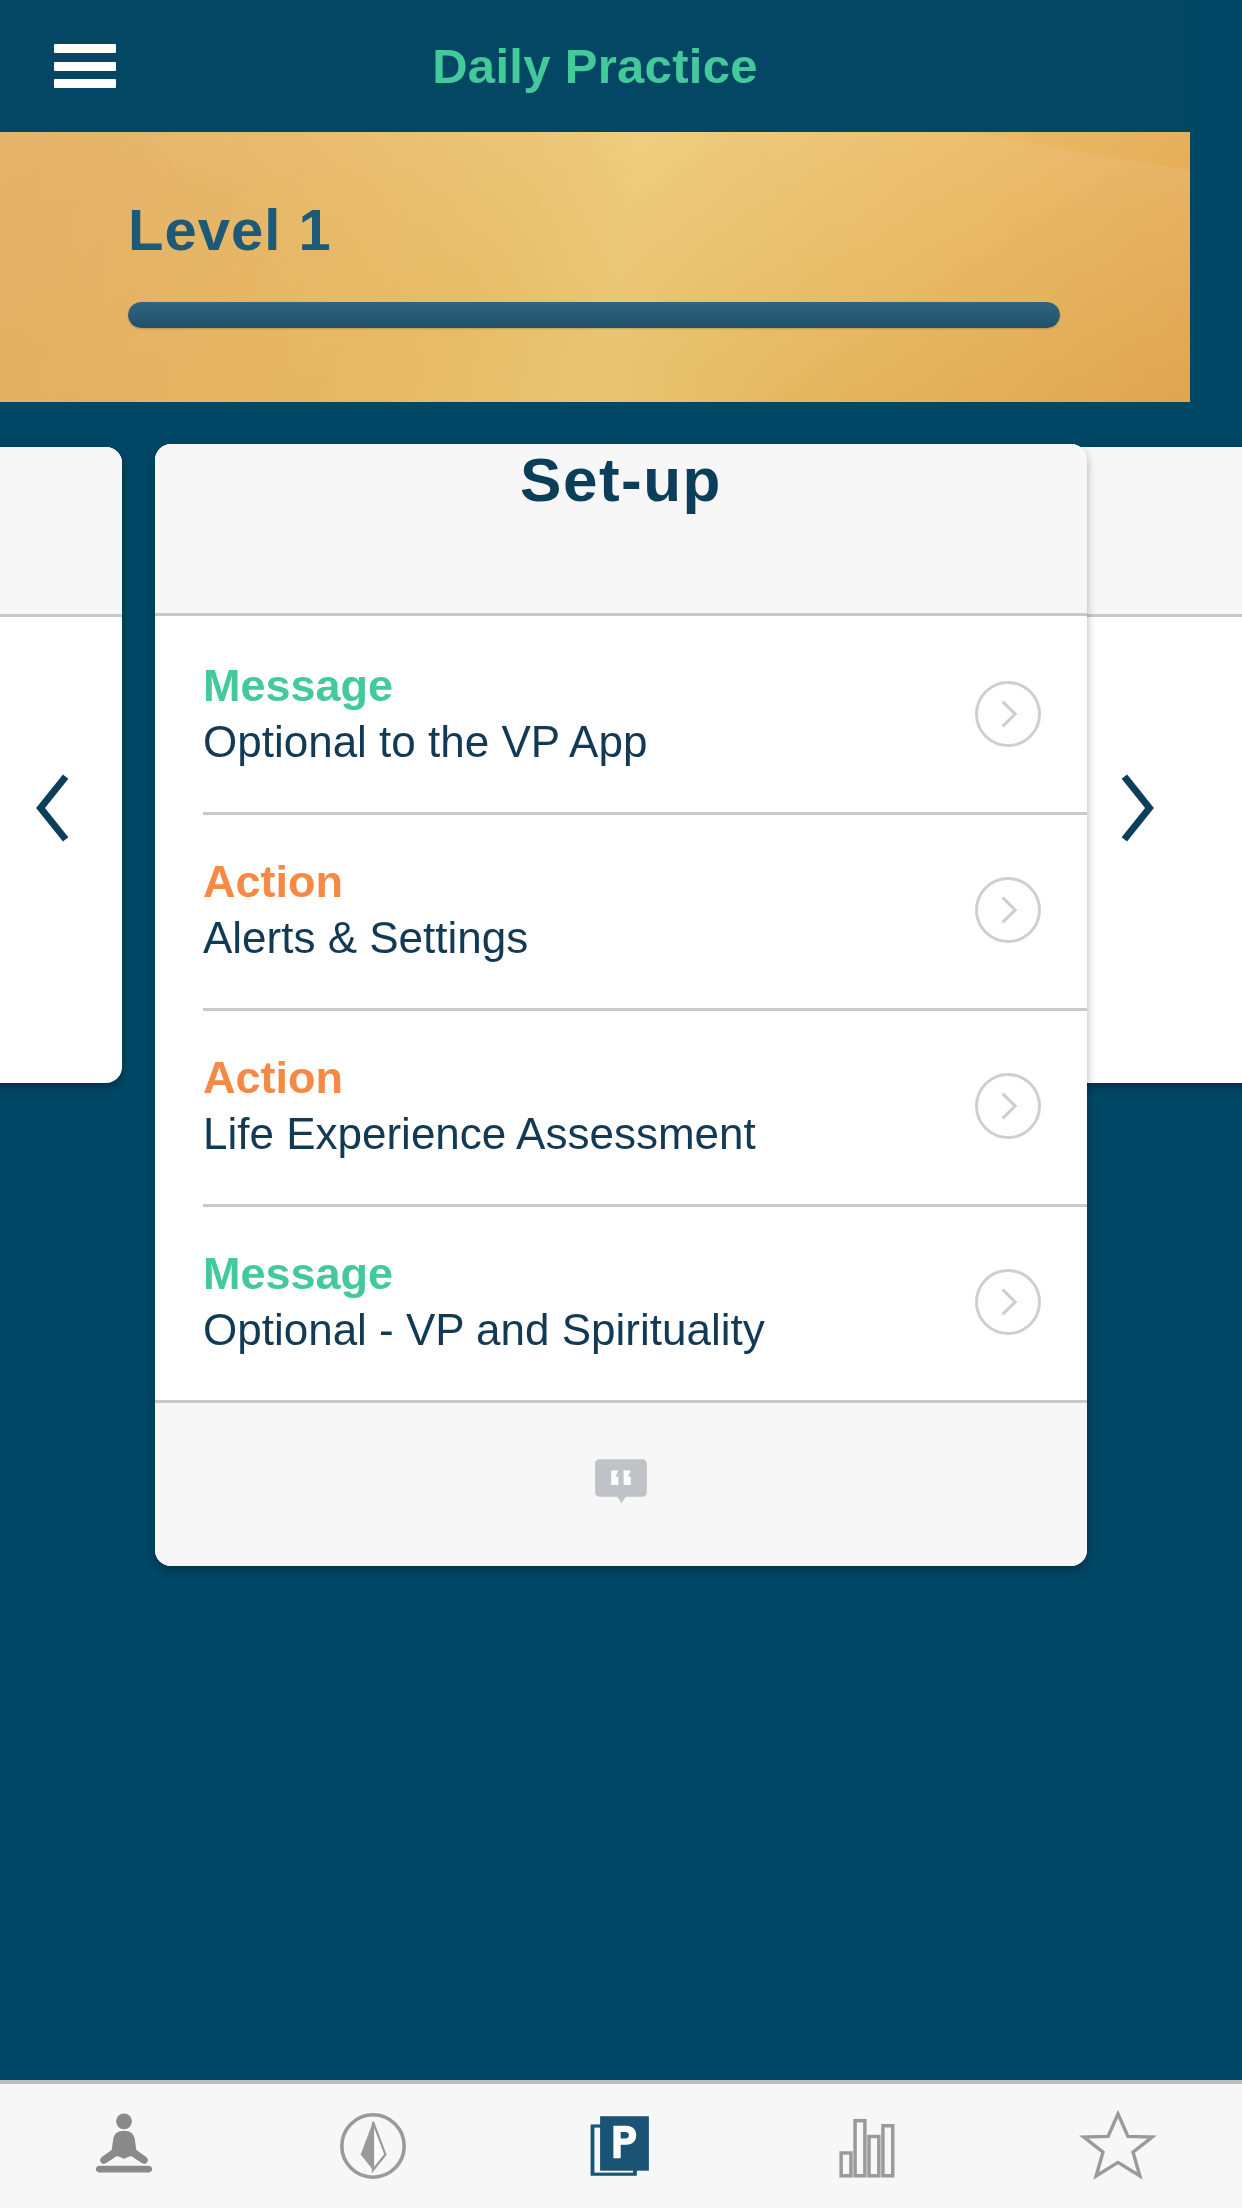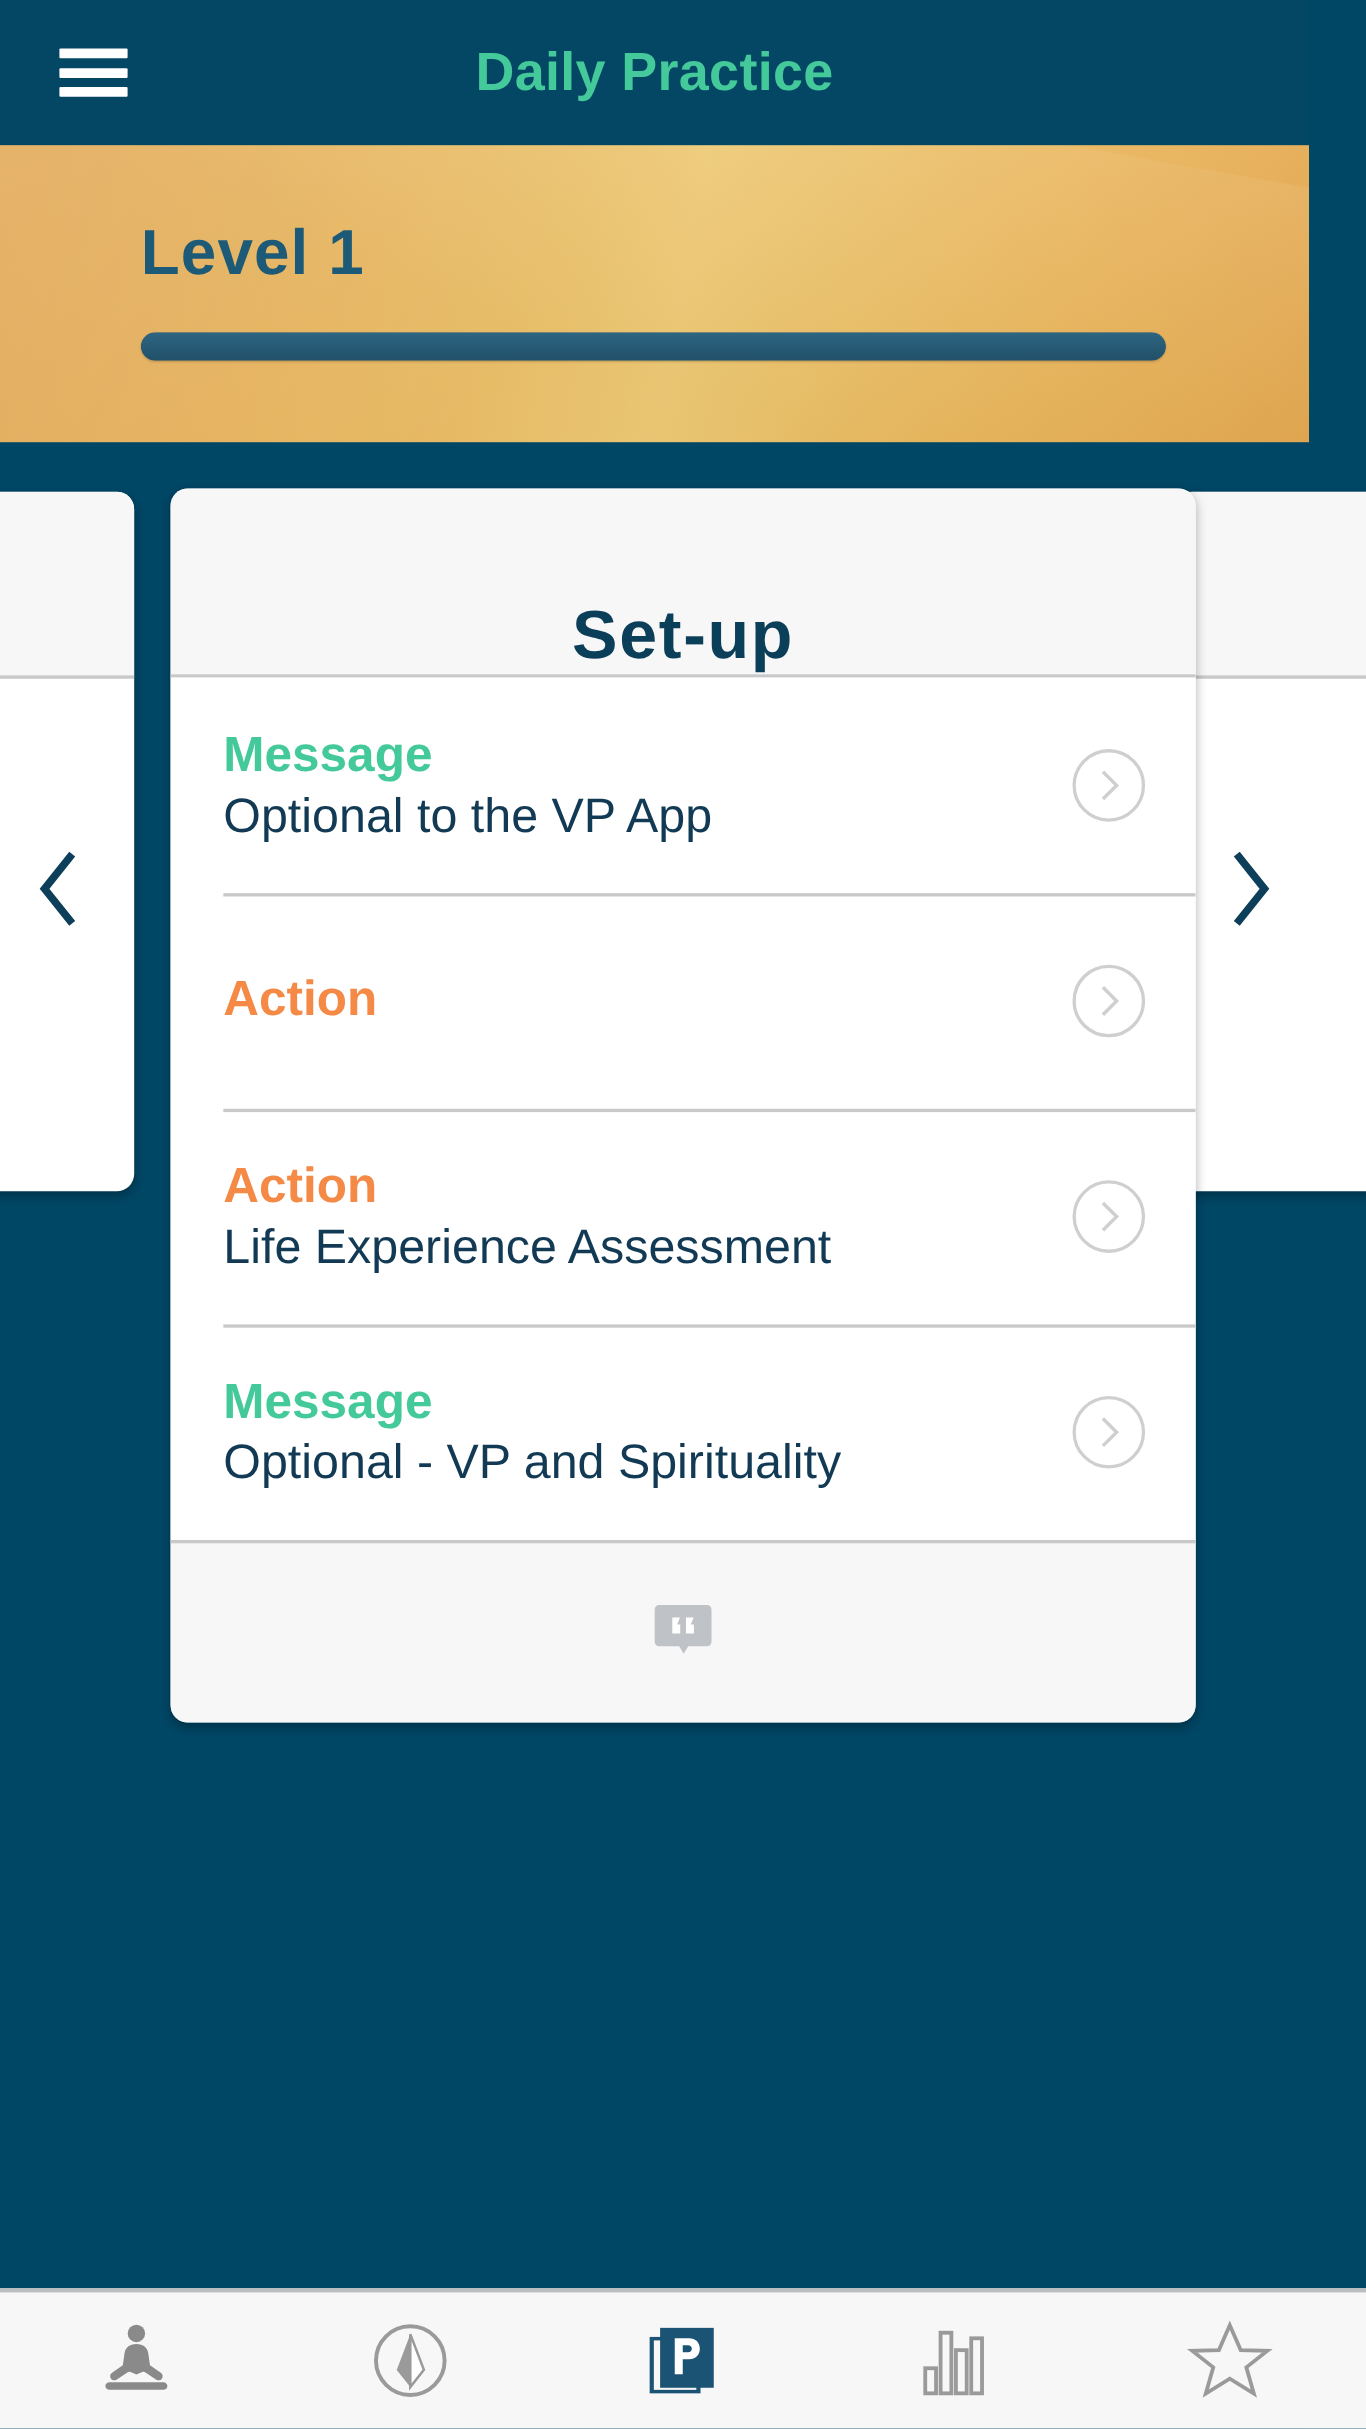--- a/index.html
+++ b/index.html
@@ -129,21 +129,21 @@
   .card-peek.left  { left:-108px; border-radius:16px; }
   .card-peek.right { right:-108px; border-radius:16px; }
 
   .card-main {
     left:155px; width:932px;
     display:flex; flex-direction:column;
   }
   .card-header {
     background:#f7f7f7;
     height:172px;
-    display:flex; align-items:flex-end; justify-content:center;
+    display:flex; align-items:flex-start; justify-content:center;
     border-bottom:3px solid #c9c9c9;
   }
   .card-header-title {
     color:#0b3e59;
     font-size:62px; font-weight:bold;
     letter-spacing:1.5px;
   }
   .card-list { background:#ffffff; }
   .list-item {
     position:relative;
@@ -265,20 +265,21 @@
               </div>
               <div class="chevron-circle">
                 <svg width="34" height="34" viewBox="0 0 24 24" aria-hidden="true">
                   <path d="M9 4 L17 12 L9 20" fill="none" stroke="#cfcfcf" stroke-width="2.2" stroke-linecap="square" stroke-linejoin="miter"></path>
                 </svg>
               </div>
             </div>
             <div class="list-item">
               <div class="item-text">
                 <div class="item-kind action">Action</div>
+                <div class="item-title">Alerts &amp; Settings</div>
               </div>
               <div class="chevron-circle">
                 <svg width="34" height="34" viewBox="0 0 24 24" aria-hidden="true">
                   <path d="M9 4 L17 12 L9 20" fill="none" stroke="#cfcfcf" stroke-width="2.2" stroke-linecap="square" stroke-linejoin="miter"></path>
                 </svg>
               </div>
             </div>
             <div class="list-item">
               <div class="item-text">
                 <div class="item-kind action">Action</div>

